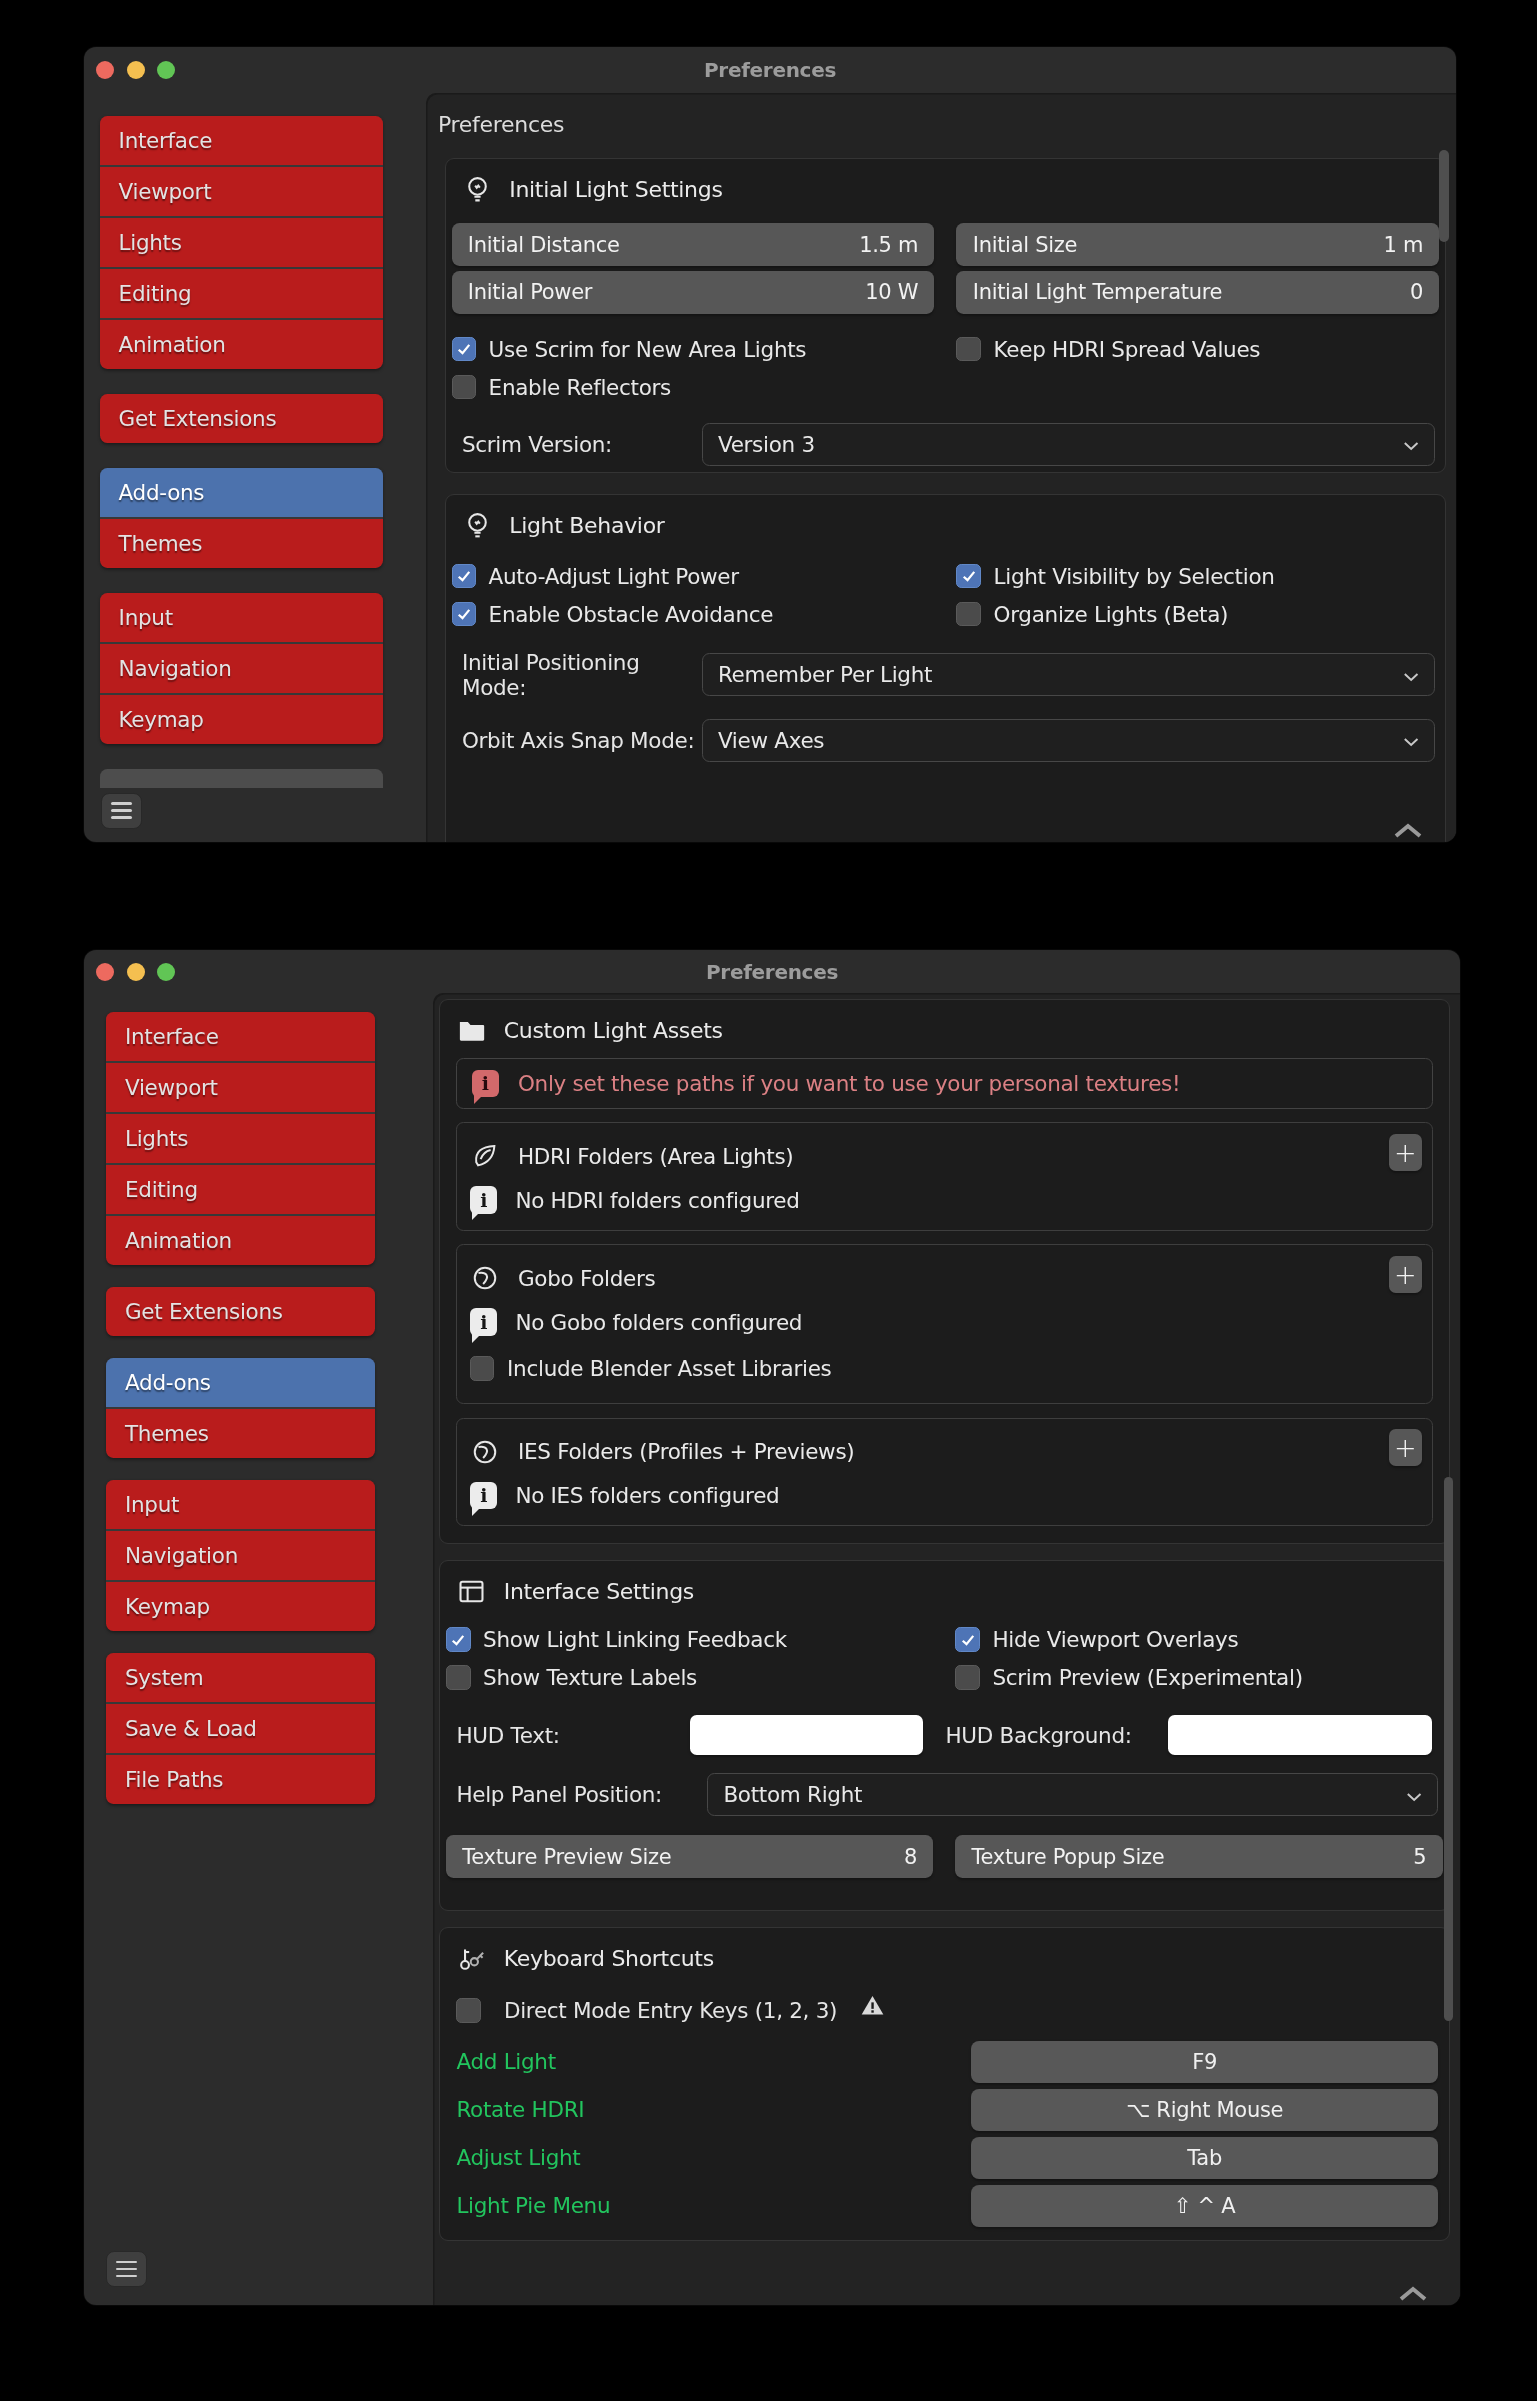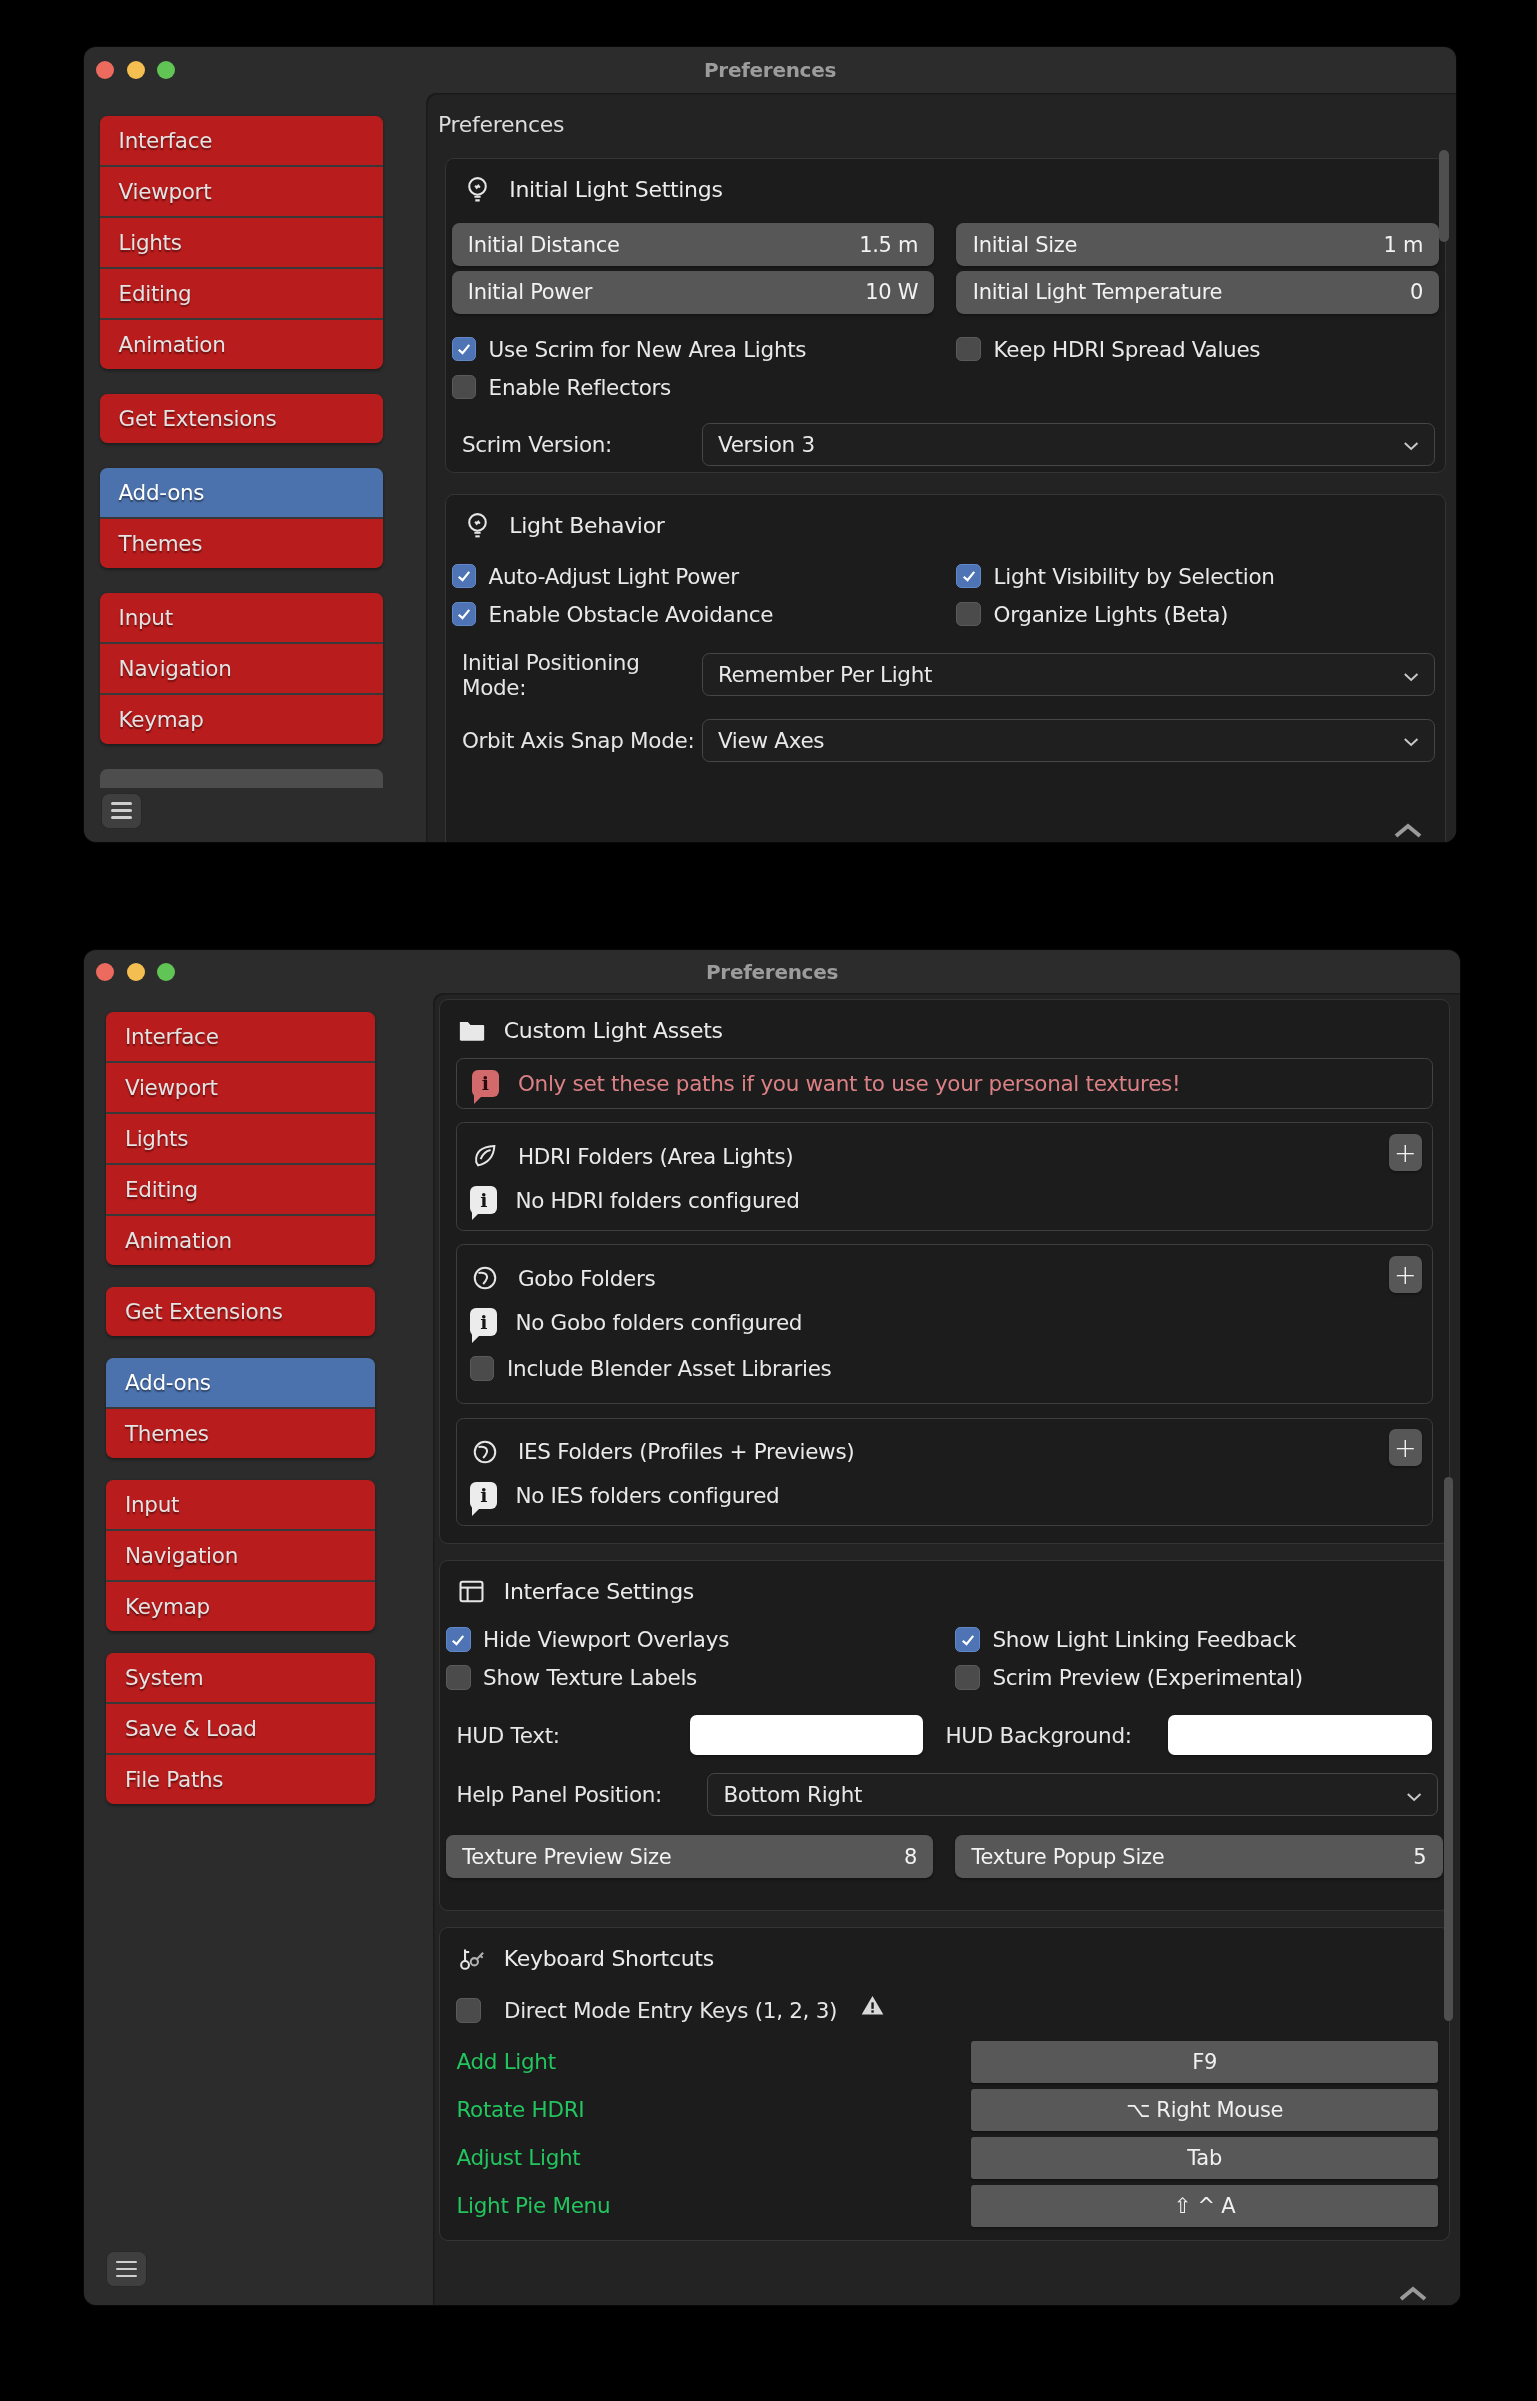--- a/index.html
+++ b/index.html
@@ -106,21 +106,21 @@
   .hud-l1{flex:0 0 234px;padding-left:10.4px;}
   .hud-l2{flex:0 0 223px;margin-left:22px;}
   .swatch{background:#fff;border-radius:6.7px;height:40px;box-shadow:0 1.5px 2.2px rgba(0,0,0,.35);}
   .swatch.s1{flex:0 0 233px;}
   .swatch.s2{flex:1;margin-right:10.4px;}
 
   .direct-row{display:flex;align-items:flex-end;gap:23px;margin:19px 0 0 10.4px;font-size:21.5px;}
   .sc-row{display:flex;align-items:center;margin-top:6px;font-size:21.5px;}
   .sc-row.firstsc{margin-top:18px;}
   .sc-label{flex:1;padding-left:10.4px;color:#22c55e;}
-  .kbd-btn{flex:0 0 467px;margin-right:4.5px;background:#585858;border-radius:3px;height:42px;
+  .kbd-btn{flex:0 0 467px;margin-right:4.5px;background:#585858;border-radius:8px;height:42px;
     display:flex;align-items:center;justify-content:center;font-size:21px;color:#f0f0f0;
     box-shadow:0 1.5px 2.2px rgba(0,0,0,.3);}
 
   .scroll-thumb{position:absolute;background:#4f4f4f;border-radius:5.2px;}
   #w1 .scroll-thumb{right:7.4px;top:57px;width:9.6px;height:92px;}
   #w2 .scroll-thumb{right:6.7px;top:484px;width:9px;height:544px;}
   .more-chevron{position:absolute;bottom:1.5px;}
   #w1 .more-chevron{right:34px;}
   #w2 .more-chevron{right:33px;}
 </style>
@@ -491,29 +491,29 @@
           </span>
           <span>Interface Settings</span>
         </div>
         <div class="grid2 checks" style="margin-top:16.3px;">
           <div class="check-row">
               <span class="checkbox on">
                 <svg width="18" height="18" viewBox="0 0 24 24">
                   <polyline points="5,13 10,17.5 19,6.5" stroke="#fff" stroke-width="3" fill="none"></polyline>
                 </svg>
               </span>
+              <span>Show Light Linking Feedback</span>
+            </div>
+          <div class="check-row">
+              <span class="checkbox on">
+                <svg width="18" height="18" viewBox="0 0 24 24">
+                  <polyline points="5,13 10,17.5 19,6.5" stroke="#fff" stroke-width="3" fill="none"></polyline>
+                </svg>
+              </span>
               <span>Hide Viewport Overlays</span>
-            </div>
-          <div class="check-row">
-              <span class="checkbox on">
-                <svg width="18" height="18" viewBox="0 0 24 24">
-                  <polyline points="5,13 10,17.5 19,6.5" stroke="#fff" stroke-width="3" fill="none"></polyline>
-                </svg>
-              </span>
-              <span>Show Light Linking Feedback</span>
             </div>
           <div class="check-row">
               <span class="checkbox">
                 <svg width="18" height="18" viewBox="0 0 24 24">
                   <polyline points="5,13 10,17.5 19,6.5" stroke="#fff" stroke-width="3" fill="none"></polyline>
                 </svg>
               </span>
               <span>Show Texture Labels</span>
             </div>
           <div class="check-row">

